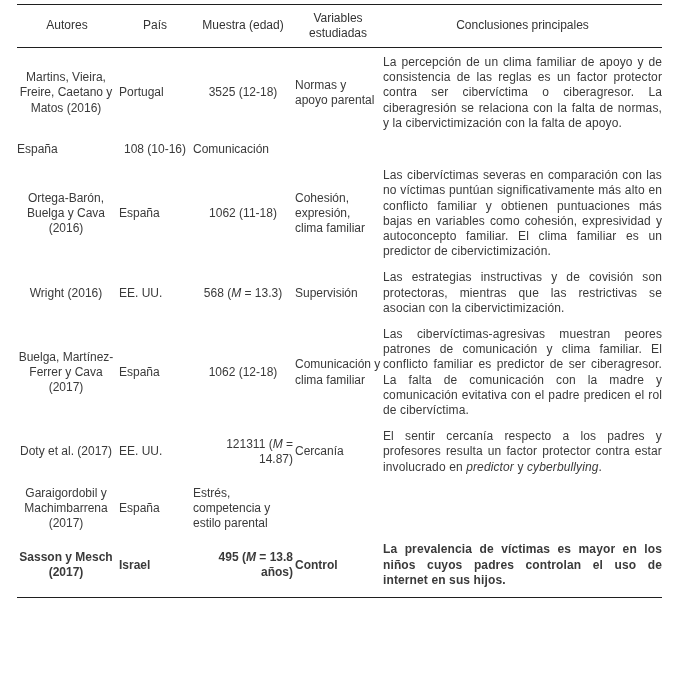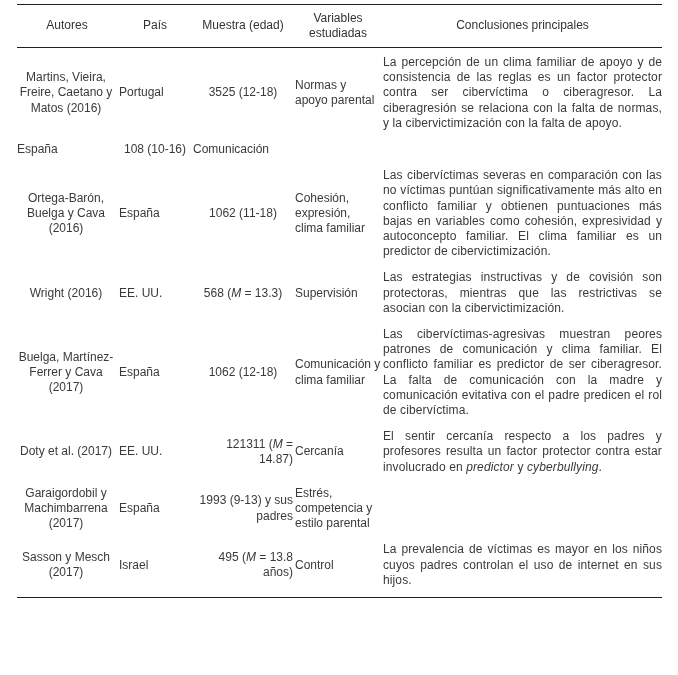--- a/index.html
+++ b/index.html
@@ -41,20 +41,21 @@
     color: #333333;
   }
   .tbody {
     padding: 7px 0 9px 0;
   }
   .data-row {
     margin-bottom: 11px;
   }
   .data-row:last-child {
     margin-bottom: 0;
+    font-weight: bold;
   }
   .cell {
     font-size: 12px;
     line-height: 15.2px;
   }
   .cell.autores { text-align: center; padding-right: 2px; }
   .cell.pais    { text-align: left; }
   .cell.muestra { text-align: center; }
   .cell.muestra .inner { display: inline-block; text-align: right; }
   .cell.variables { text-align: left; }
@@ -127,21 +128,20 @@
       <div class="cell autores">Doty et al. (2017)</div>
       <div class="cell pais">EE. UU.</div>
       <div class="cell muestra"><span class="inner">121311 (<i>M</i> = 14.87)</span></div>
       <div class="cell variables">Cercanía</div>
       <div class="cell conclusiones">El sentir cercanía respecto a los padres y profesores resulta un factor protector contra estar involucrado en <i>predictor</i> y <i>cyberbullying</i>.</div>
     </div>
 
     <div class="grid-row data-row">
       <div class="cell autores">Garaigordobil y Machimbarrena (2017)</div>
       <div class="cell pais">España</div>
-      <div class="cell muestra"><span class="inner">1993 (9-13) y sus padres</span></div>
       <div class="cell variables">Estrés, competencia y estilo parental</div>
     </div>
 
     <div class="grid-row data-row">
       <div class="cell autores">Sasson y Mesch (2017)</div>
       <div class="cell pais">Israel</div>
       <div class="cell muestra"><span class="inner">495 (<i>M</i> = 13.8 años)</span></div>
       <div class="cell variables">Control</div>
       <div class="cell conclusiones">La prevalencia de víctimas es mayor en los niños cuyos padres controlan el uso de internet en sus hijos.</div>
     </div>

